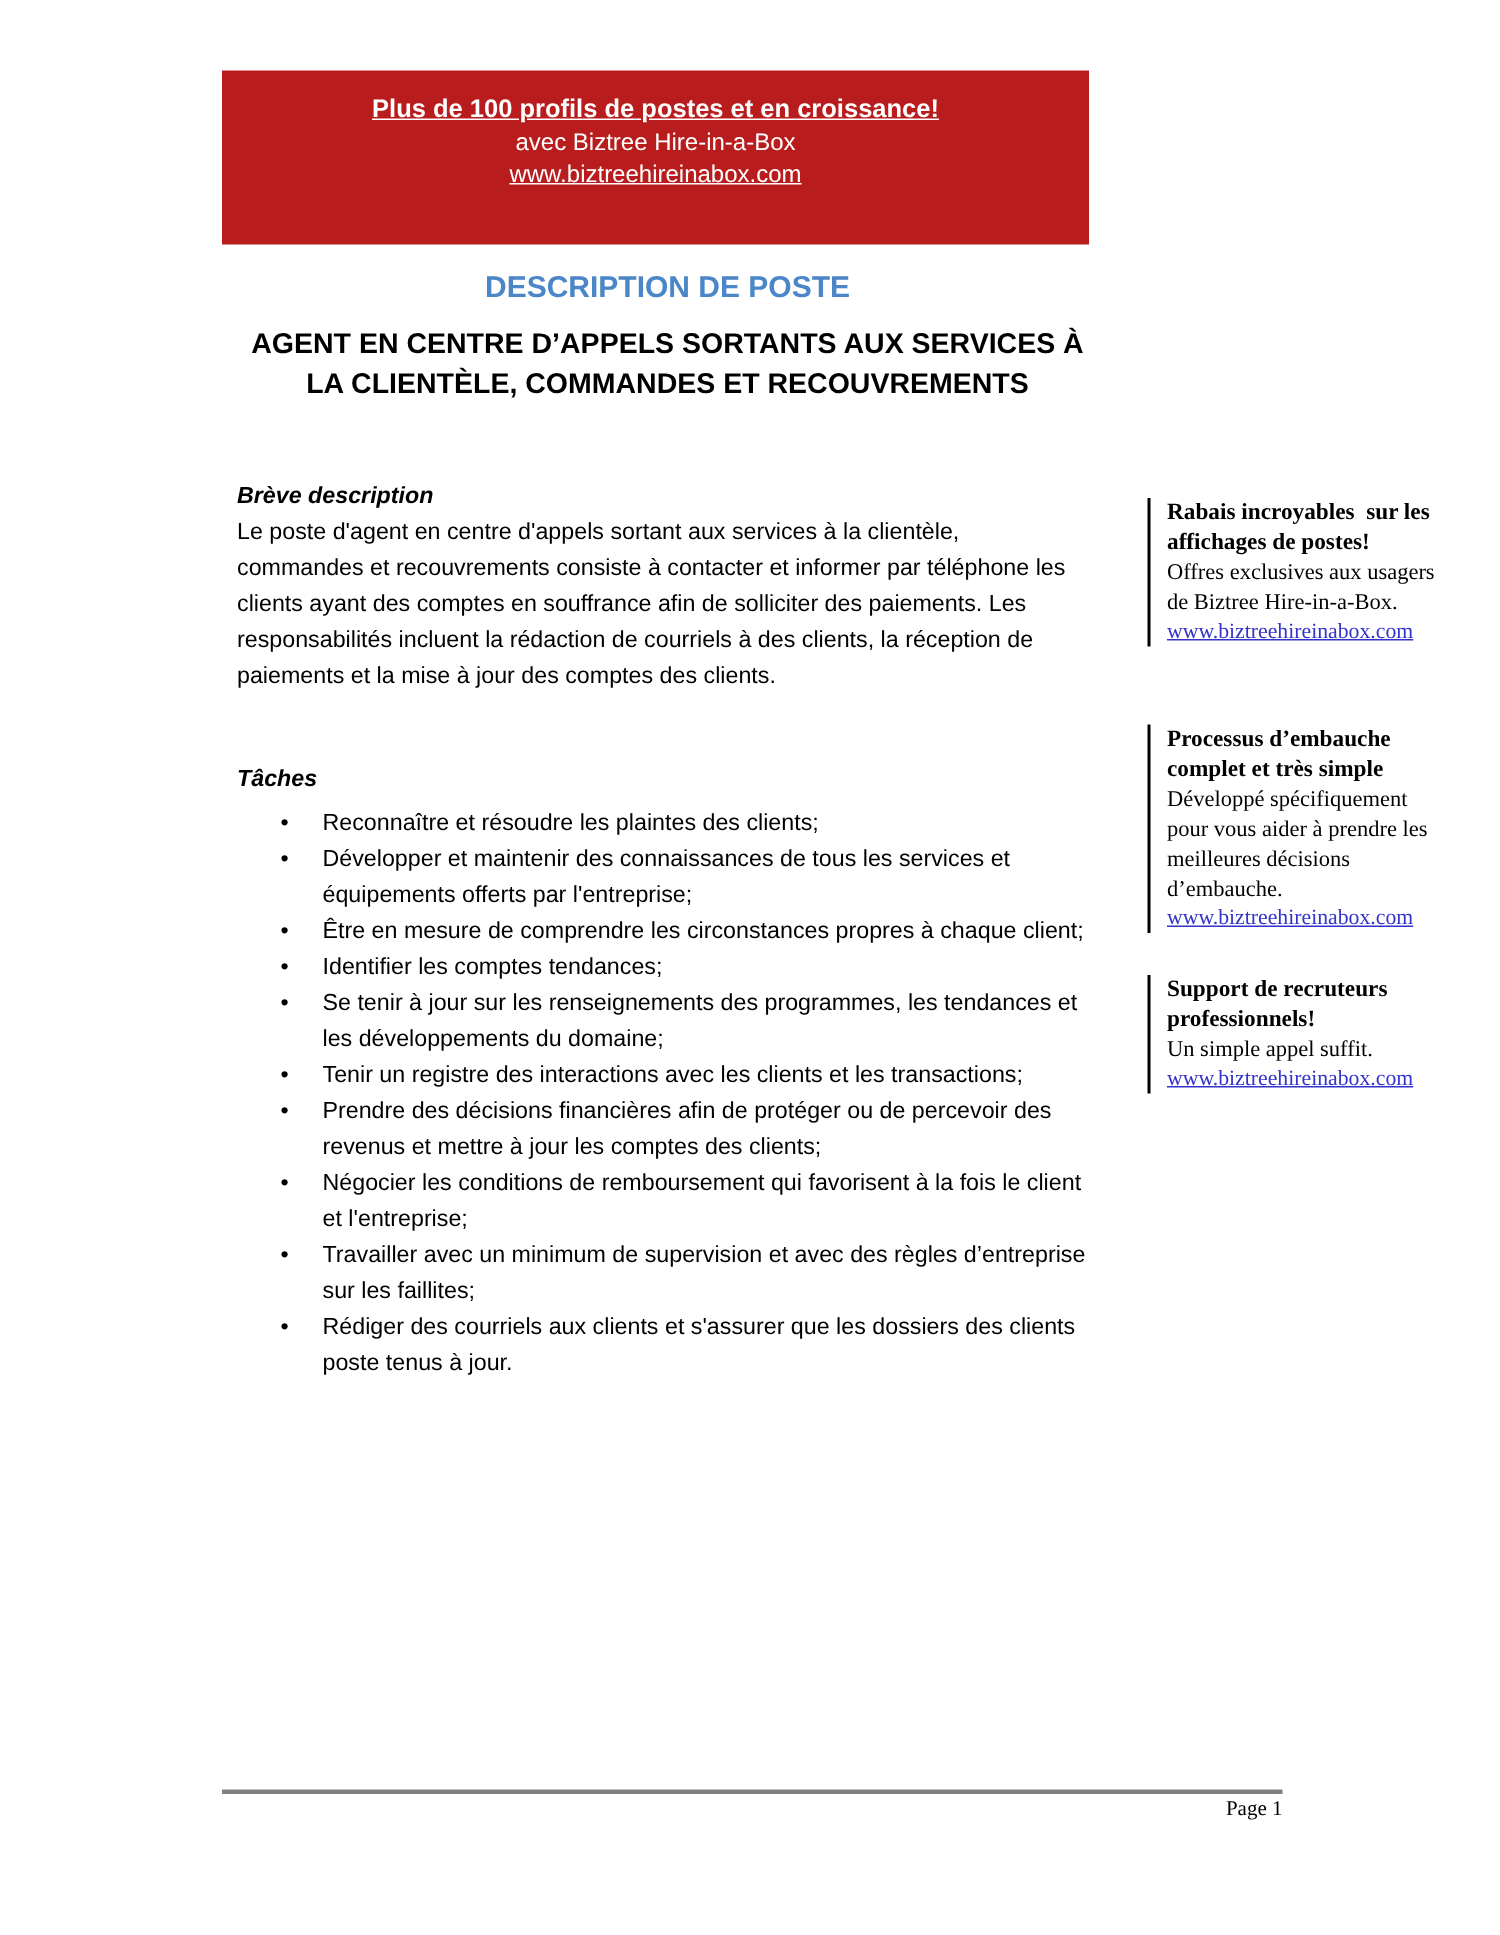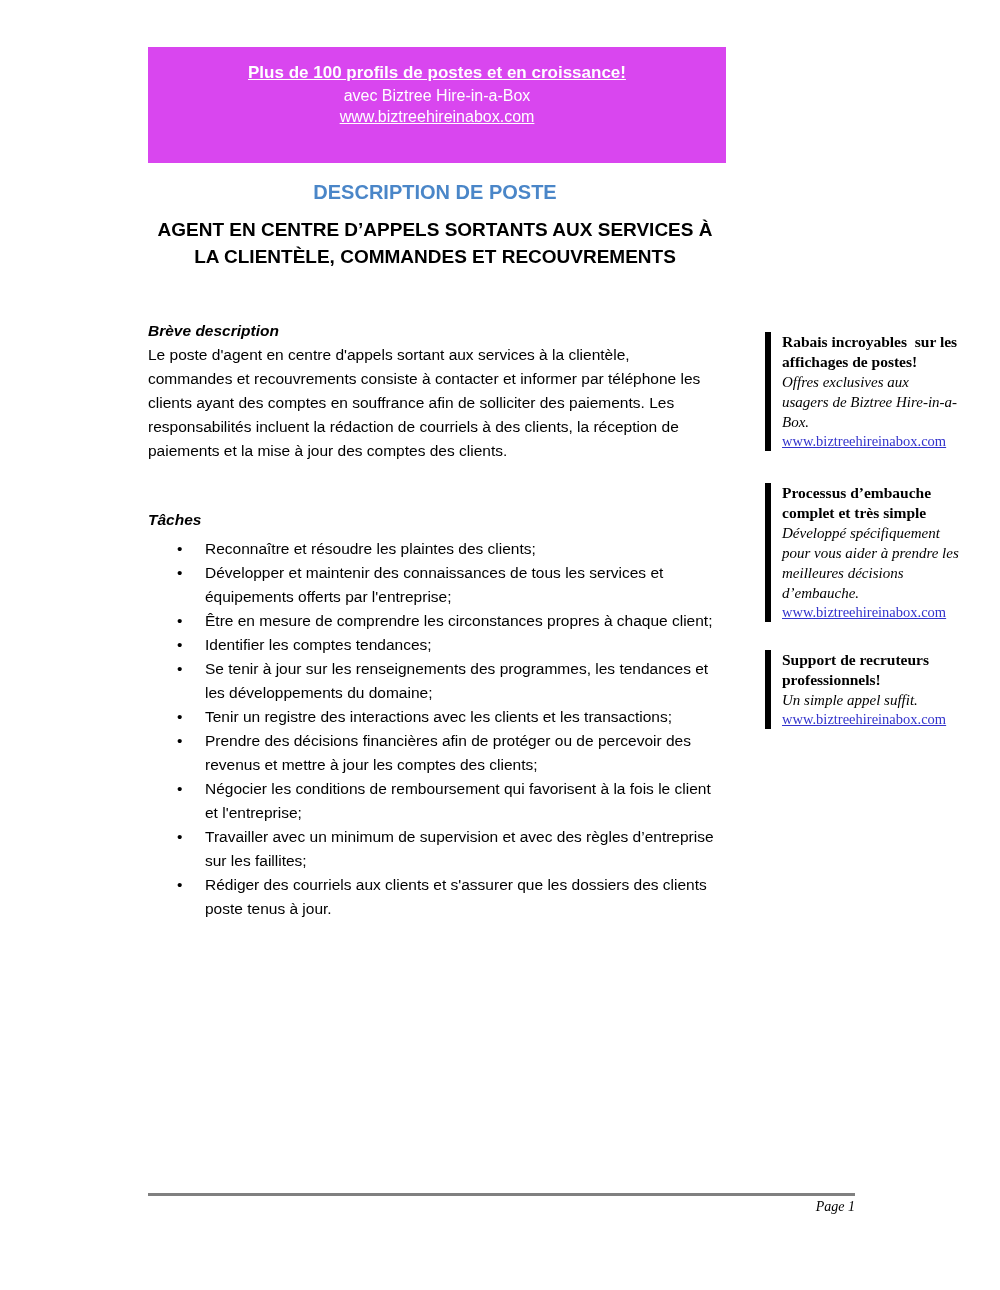--- a/index.html
+++ b/index.html
@@ -5,34 +5,34 @@
   * { margin:0; padding:0; box-sizing:border-box; }
   html,body { background:#ffffff; }
   .page {
     position:relative; width:1000px; height:1290px; margin:0 auto;
     background:#ffffff; font-family:"Liberation Sans", sans-serif; color:#000;
   }
 
   
   .banner {
     position:absolute; left:148px; top:47px; width:578px; height:116px;
-    background:#d946ef; color:#ffffff; text-align:center; padding-top:15px;
+    background:#b91c1c; color:#ffffff; text-align:center; padding-top:15px;
   }
   .banner-headline {
     font-size:17px; font-weight:bold; text-decoration:underline;
     line-height:22px; margin-bottom:2px;
   }
   .banner-line { font-size:16px; line-height:20px; }
   .banner-link {
     display:inline-block; font-size:16px; line-height:21px; color:#ffffff;
     text-decoration:underline; cursor:pointer;
   }
 
   
-  .main-col { position:absolute; left:148px; top:172px; width:574px; }
+  .main-col { position:absolute; left:158px; top:172px; width:574px; }
   .doc-type {
     text-align:center; color:#4A86C8; font-size:20px; font-weight:bold;
     line-height:24px; margin:8px 0 12px 0;
   }
   .job-title {
     text-align:center; color:#000; font-size:19px; font-weight:bold;
     line-height:27px; margin:0 4px;
   }
   .section-heading {
     font-size:15.5px; font-weight:bold; line-height:24px; margin-top:49px;font-style:italic;
@@ -43,43 +43,43 @@
   ul.tasks-list li {
     position:relative; padding-left:57px; font-size:15.5px; line-height:24px;
   }
   ul.tasks-list li::before {
     content:"\2022"; position:absolute; left:29px; top:0; font-size:15.5px;
   }
 
   
   .side-box {
     position:absolute; left:765px; width:194px;
-    border-left:6px solid #000000; padding-left:11px;
+    border-left:2px solid #000000; padding-left:11px;
     font-family:"Liberation Serif", serif;
   }
   .side-box.b1 { top:332px; }
   .side-box.b2 { top:483px; }
   .side-box.b3 { top:650px; }
   .side-heading {
     font-size:15.5px; font-weight:bold; line-height:20px; white-space:pre-wrap;
   }
-  .side-text { font-size:15px; line-height:20px;font-style:italic; }
+  .side-text { font-size:15px; line-height:20px; }
   .side-link {
     display:inline-block; font-size:14.5px; line-height:19px; color:#3333CC;
     text-decoration:underline; cursor:pointer;
   }
 
   
   .footer-rule {
     position:absolute; left:148px; top:1193px; width:707px; height:3px;
     background:#808080;
   }
   .page-num {
     position:absolute; left:148px; top:1199px; width:707px; text-align:right;
-    font-family:"Liberation Serif", serif; font-size:14px; color:#000;font-style:italic;
+    font-family:"Liberation Serif", serif; font-size:14px; color:#000;
   }
 </style>
 </head>
 <body>
 
 <div class="page">
 
   <div class="banner">
     <div class="banner-headline">Plus de 100 profils de postes et en croissance!</div>
     <div class="banner-line">avec Biztree Hire-in-a-Box</div>

